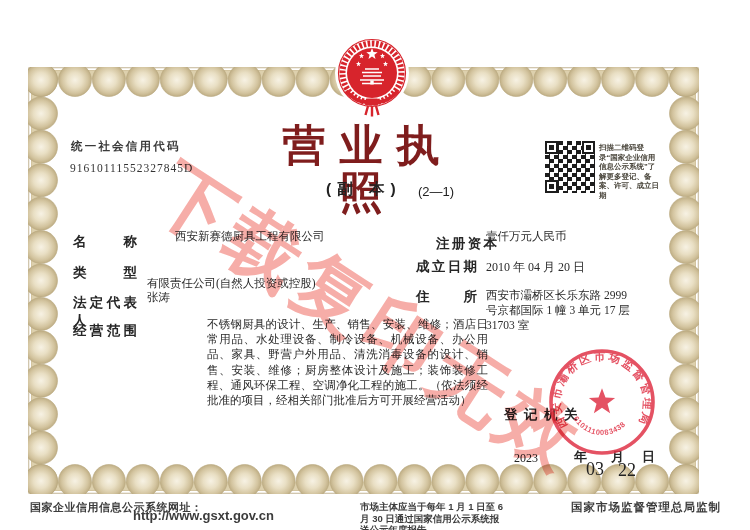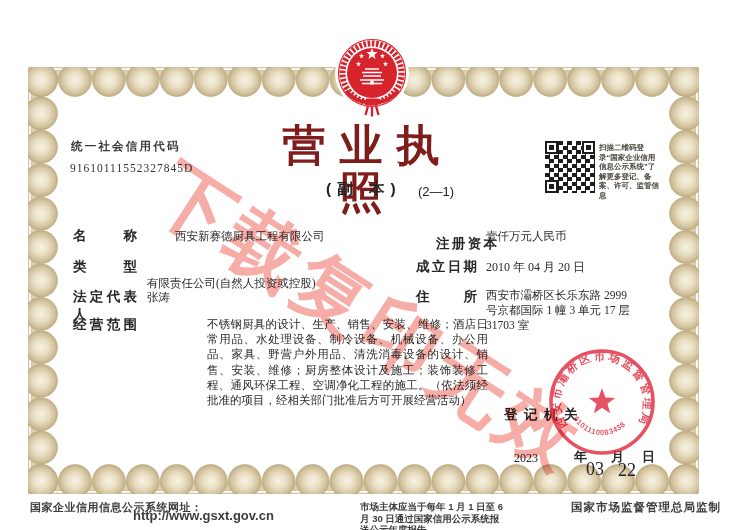--- a/index.html
+++ b/index.html
@@ -22,21 +22,21 @@
   
   #qr{position:absolute;left:545px;top:141px;width:50px;height:52px;z-index:2;
       background:conic-gradient(#1d1d1d 25%,#fff 0 50%,#1d1d1d 0 75%,#fff 0) 0 0/9px 9px;
       outline:2px solid #fff;}
   .qr-finder{position:absolute;width:13px;height:13px;border:2.5px solid #1d1d1d;background:#fff;box-sizing:border-box;}
   .qr-finder::after{content:"";position:absolute;inset:2px;background:#1d1d1d;}
   #qf-tl{left:0;top:0;} #qf-tr{right:0;top:0;} #qf-bl{left:0;bottom:0;}
   #qr-caption{position:absolute;left:599px;top:143px;width:60px;font-size:7.5px;line-height:9.6px;color:#4a463c;font-weight:600;z-index:2;}
   
   .flabel{position:absolute;left:73px;width:64px;font-size:13.5px;font-weight:700;color:#262626;
-          text-align:justify;text-align-last:justify;z-index:2;}
+          text-align:justify;text-align-last:justify;z-index:2;margin-top:6px;}
   .rlabel{position:absolute;left:416px;width:61px;font-size:13.5px;font-weight:700;color:#262626;
           text-align:justify;text-align-last:justify;z-index:2;}
   .fvalue{position:absolute;font-size:11.5px;color:#2a2a2a;font-family:"Liberation Serif",serif;z-index:2;}
   #l1{top:227px;} #v1{left:147px;top:229px;margin-left:28px;}
   #l2{top:258px;} #v2{left:147px;top:276px;}
   #l3{top:288px;} #v3{left:147px;top:290px;}
   #l4{top:316px;} #v4{left:163px;top:317px;width:281px;line-height:15.2px;text-align:justify;margin-left:44px;}
   #r1{top:235px;margin-left:20px;} #rv1{left:486px;top:229px;}
   #r2{top:258px;} #rv2{left:486px;top:259px;font-size:12px;}
   #r3{top:288px;} #rv3{left:486px;top:288px;width:150px;line-height:15px;}
@@ -175,21 +175,21 @@
   <div id="credit-code">91610111552327845D</div>
   <div id="title">营业执照</div>
   <div id="subtitle">(副  本)</div>
   <div id="copy-number">(2—1)</div>
 
   <div id="qr">
     <span class="qr-finder" id="qf-tl"></span>
     <span class="qr-finder" id="qf-tr"></span>
     <span class="qr-finder" id="qf-bl"></span>
   </div>
-  <div id="qr-caption">扫描二维码登录“国家企业信用信息公示系统”了解更多登记、备案、许可、监管信息</div>
+  <div id="qr-caption">扫描二维码登录“国家企业信用信息公示系统”了解更多登记、备案、许可、成立日期</div>
 
   <div class="flabel" id="l1">名称</div>
   <div class="fvalue" id="v1">西安新赛德厨具工程有限公司</div>
   <div class="flabel" id="l2">类型</div>
   <div class="fvalue" id="v2">有限责任公司(自然人投资或控股)</div>
   <div class="flabel" id="l3">法定代表人</div>
   <div class="fvalue" id="v3">张涛</div>
   <div class="flabel" id="l4">经营范围</div>
   <div class="fvalue" id="v4">不锈钢厨具的设计、生产、销售、安装、维修；酒店日常用品、水处理设备、制冷设备、机械设备、办公用品、家具、野营户外用品、清洗消毒设备的设计、销售、安装、维修；厨房整体设计及施工；装饰装修工程、通风环保工程、空调净化工程的施工。（依法须经批准的项目，经相关部门批准后方可开展经营活动）</div>
 

